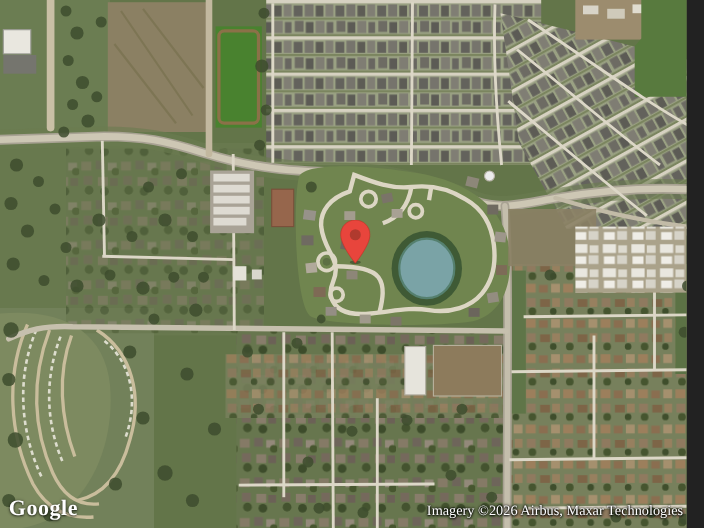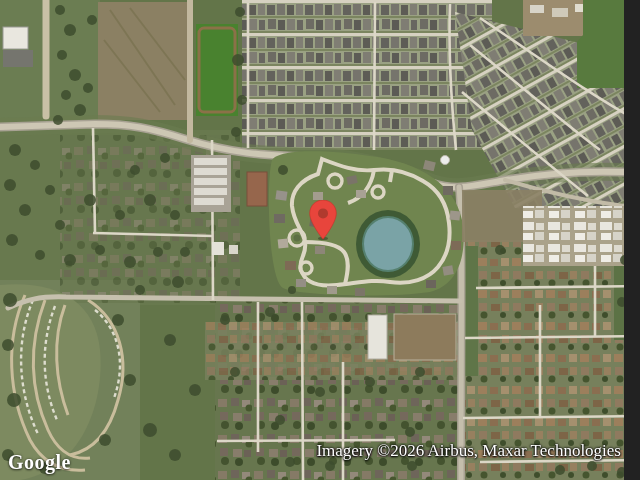--- a/index.html
+++ b/index.html
@@ -9,21 +9,21 @@
   }
   .map-frame svg.scene{position:absolute;left:0;top:0;display:block;}
   .pin-wrap{position:absolute;left:309px;top:200px;width:28px;height:40px;}
   .logo{
     position:absolute;left:8px;bottom:6px;color:#fff;
     font-size:20px;font-weight:700;letter-spacing:.5px;
     text-shadow:0 1px 2px rgba(0,0,0,.65),0 0 3px rgba(0,0,0,.45);
     user-select:none;
   }
   .attribution{
-    position:absolute;right:3px;bottom:19px;color:#fff;font-size:17px;
+    position:absolute;right:3px;bottom:8px;color:#fff;font-size:13px;
     text-shadow:0 0 2px #000,0 0 3px #000,0 1px 2px #000;
     white-space:nowrap;user-select:none;
   }
 </style>
 </head>
 <body>
 
 <div class="map-frame">
 
   <svg class="scene" width="640" height="480" viewBox="0 0 640 480" aria-hidden="true">

